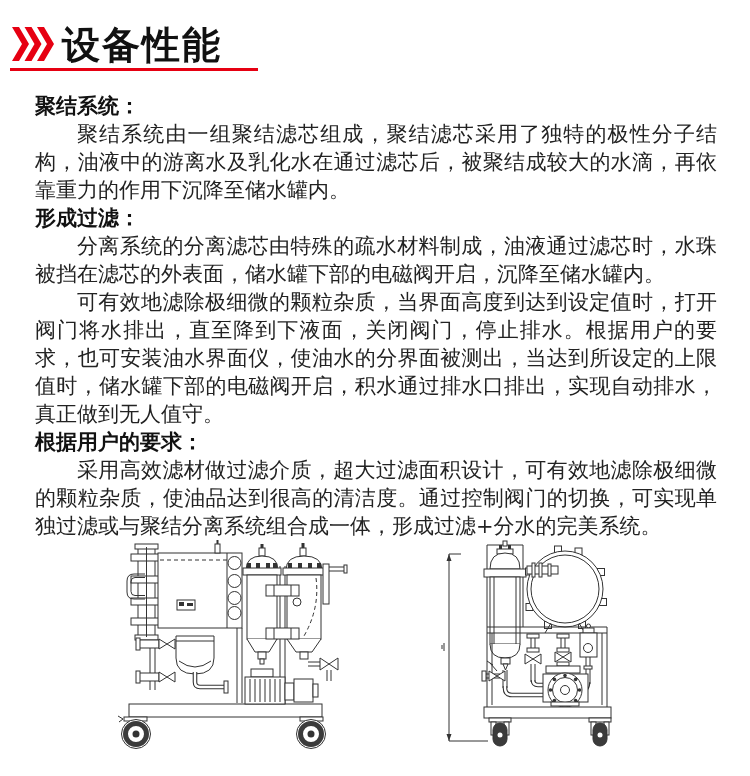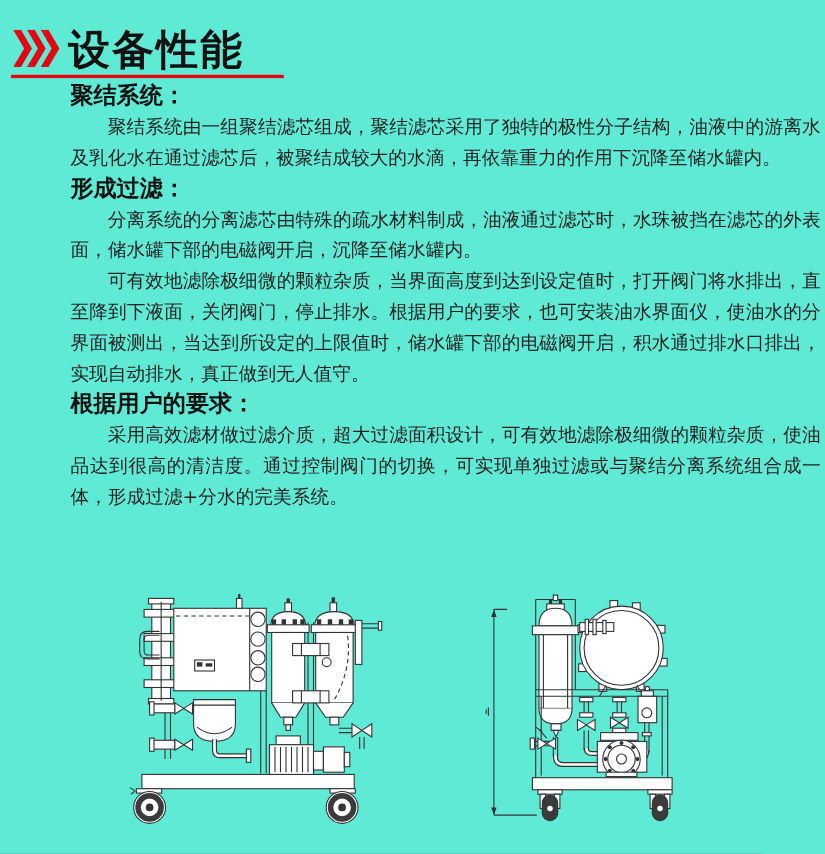--- a/index.html
+++ b/index.html
@@ -2,51 +2,50 @@
 <html style="--accent: #e60012;"><head>
 <meta charset="utf-8">
 <style>
   :root { --accent: #e60012; --ink: #1f1f1f; --line: #333; }
   * { margin: 0; padding: 0; box-sizing: border-box; }
   body { background: #888; font-family: "Liberation Sans", sans-serif; }
   .page {
     position: relative;
     width: 750px; height: 776px;
     margin: 0 auto;
-    background: #5eead4;
+    background: #ffffff;
     overflow: hidden;
   }
   
   .chevrons { position: absolute; left: 12px; top: 27px; }
   .page-title {
     position: absolute; left: 62px; top: 20px;
     font-size: 38px; font-weight: 600; color: #111;
     letter-spacing: 2px;
     font-family: "Liberation Sans", sans-serif;
     white-space: nowrap;
   }
   .title-rule {
     position: absolute; left: 10px; top: 68px;
     width: 248px; height: 3px;
     background: var(--accent);
   }
   
   .content {
-    position: absolute; left: 35px; top: 74px; width: 682px;
+    position: absolute; left: 35px; top: 92px; width: 682px;
     color: var(--ink);
-    margin-left: 29px;
   }
   .sec-heading {
     font-family: "Liberation Sans", sans-serif;
     font-size: 21px; font-weight: 600; color: #111;
     line-height: 28px;
   }
   .sec-body {
     font-family: "DejaVu Serif", "Liberation Serif", serif;
-    font-size: 17px; color: #222;
+    font-size: 21px; color: #222;
     line-height: 28px;
     text-align: justify;
     text-indent: 2em;
   }
   
   .figures { position: absolute; left: 0; top: 528px; width: 750px; height: 248px; }
   .fig { position: absolute; top: 0; }
   .fig-side  { left: 85px;  width: 300px; height: 248px; }
   .fig-front { left: 432px; width: 282px; height: 248px; }
   svg .ln   { stroke: var(--line); stroke-width: 1; fill: none; }

